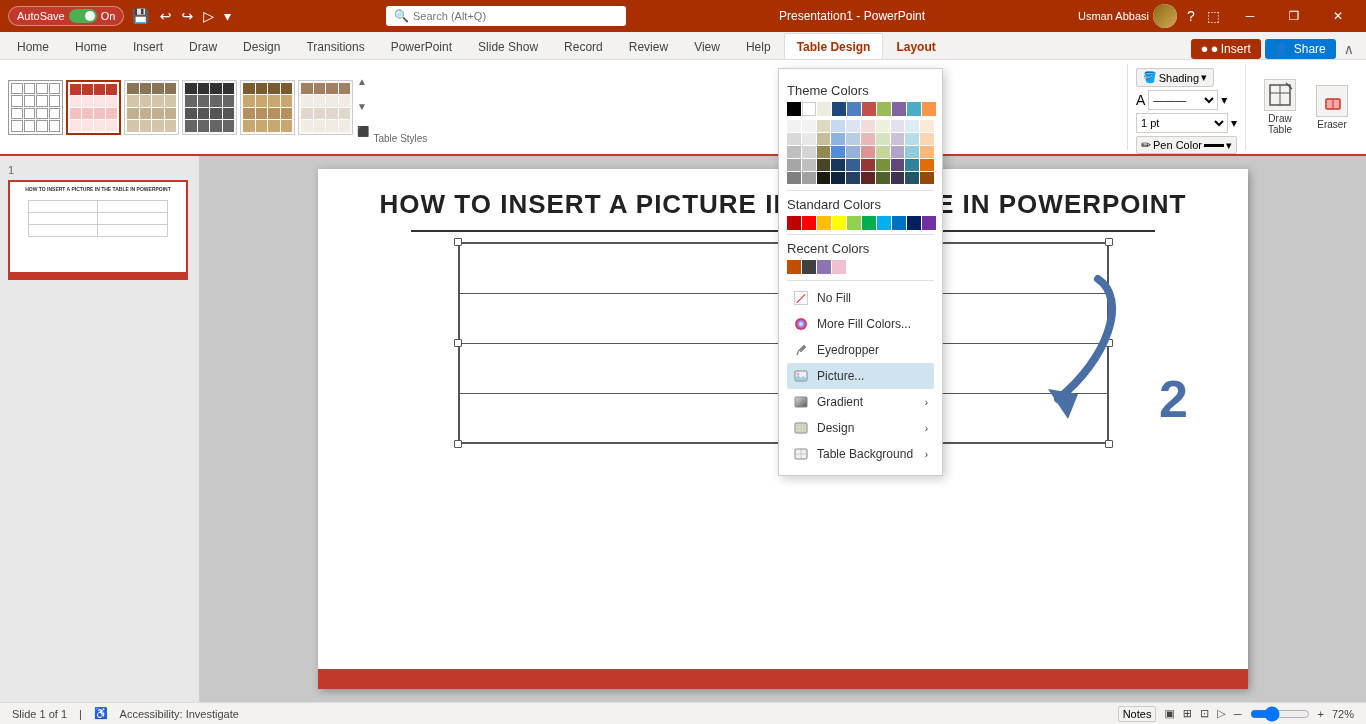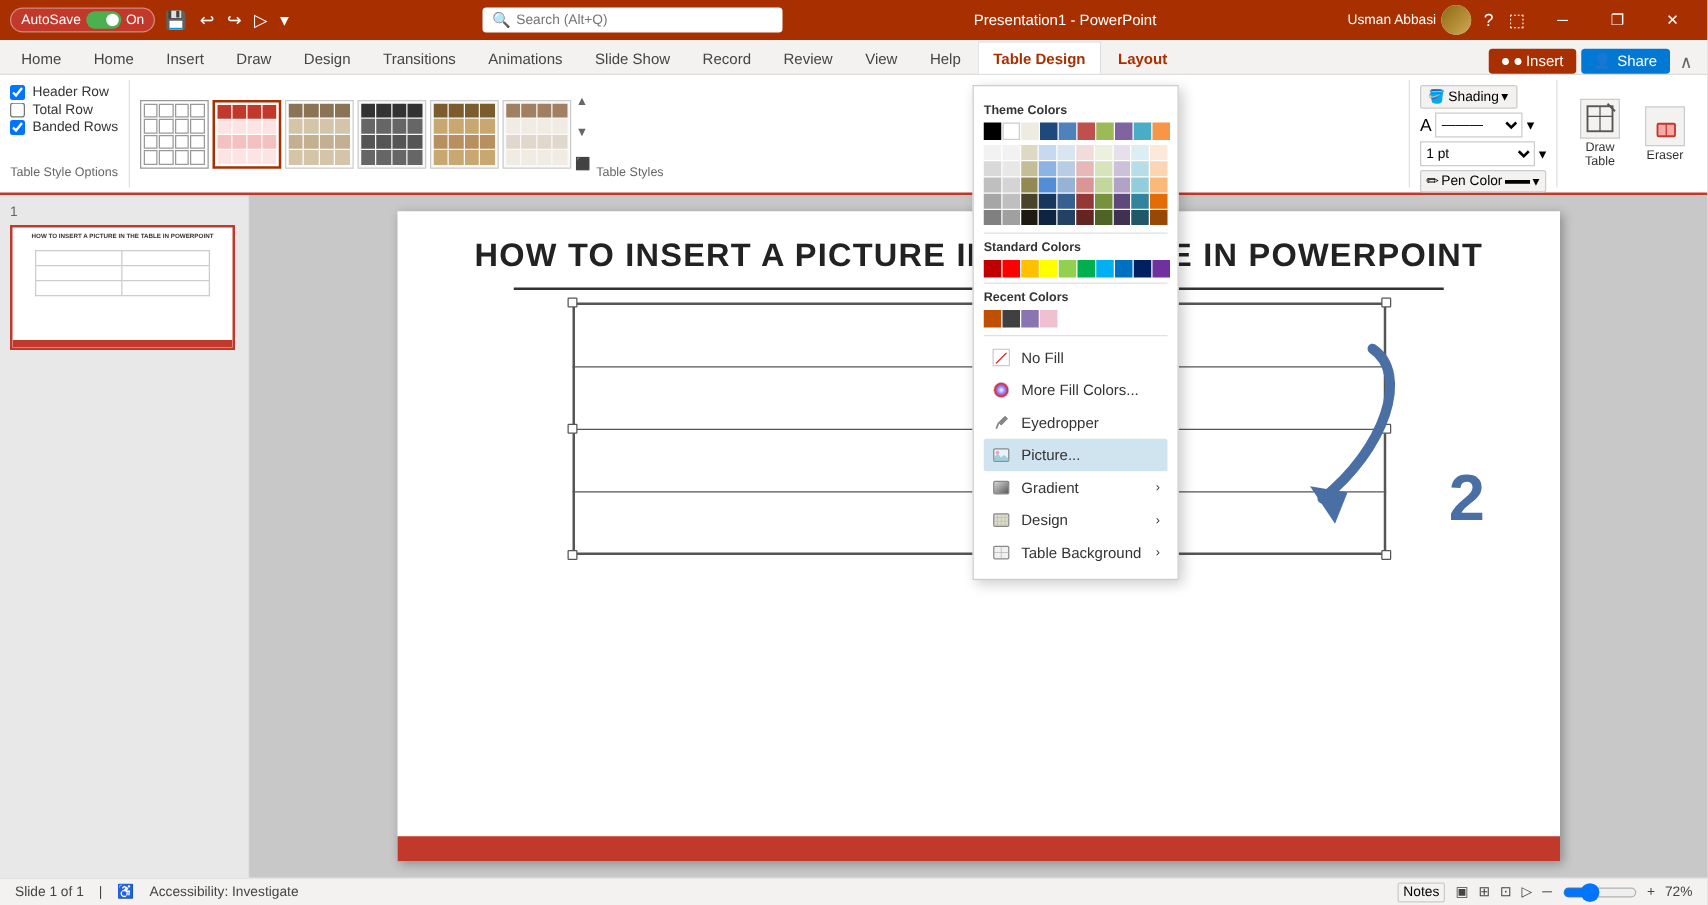--- a/index.html
+++ b/index.html
@@ -333,22 +333,22 @@
       left: 778px;
       top: 68px;
       width: 165px;
       background: white;
       border: 1px solid #ccc;
       box-shadow: 3px 3px 10px rgba(0,0,0,0.2);
       z-index: 100;
       padding: 8px;
     }
     .color-section-title {
-      font-size: 10px;
-      font-weight: 700;
+      font-size: 13px;
+      font-weight: 400;
       color: #333;
       margin: 6px 0 4px;
     }
     .color-grid {
       display: grid;
       grid-template-columns: repeat(10, 14px);
       gap: 1px;
       margin-bottom: 4px;
     }
     .color-swatch {
@@ -502,21 +502,21 @@
   </div>
 </div>
 
 <div class="ribbon-tabs">
   <div class="ribbon-tab">Home</div>
   <div class="ribbon-tab">Home</div>
   <div class="ribbon-tab">Insert</div>
   <div class="ribbon-tab">Draw</div>
   <div class="ribbon-tab">Design</div>
   <div class="ribbon-tab">Transitions</div>
-  <div class="ribbon-tab">Animations</div>
+  <div class="ribbon-tab">PowerPoint</div>
   <div class="ribbon-tab">Slide Show</div>
   <div class="ribbon-tab">Record</div>
   <div class="ribbon-tab">Review</div>
   <div class="ribbon-tab">View</div>
   <div class="ribbon-tab">Help</div>
   <div class="ribbon-tab active highlight">Table Design</div>
   <div class="ribbon-tab highlight">Layout</div>
   <div class="ribbon-far-right">
     <button class="record-btn">
       <span>⏺</span>
@@ -525,35 +525,20 @@
     <button class="share-btn">
       <span>👤</span>
       <span>Share</span>
     </button>
     <span class="collapse-btn">∧</span>
   </div>
 </div>
 
 <div class="ribbon">
 
-  <div class="table-style-options">
-    <div class="checkbox-item">
-      <input type="checkbox" checked="" style="">
-      <label>Header Row</label>
-    </div>
-    <div class="checkbox-item">
-      <input type="checkbox" style="">
-      <label>Total Row</label>
-    </div>
-    <div class="checkbox-item">
-      <input type="checkbox" checked="" style="">
-      <label>Banded Rows</label>
-    </div>
-    <div class="ribbon-section-title">Table Style Options</div>
-  </div>
 
   <div class="table-styles-area">
     <div class="table-styles-grid">
 
       <div class="table-style-thumb ts-plain">
         <div class="ts-cell" style="border:1px solid #999;background:transparent;"></div>
         <div class="ts-cell" style="border:1px solid #999;background:transparent;"></div>
         <div class="ts-cell" style="border:1px solid #999;background:transparent;"></div>
         <div class="ts-cell" style="border:1px solid #999;background:transparent;"></div>
         <div class="ts-cell" style="border:1px solid #999;background:transparent;"></div>

